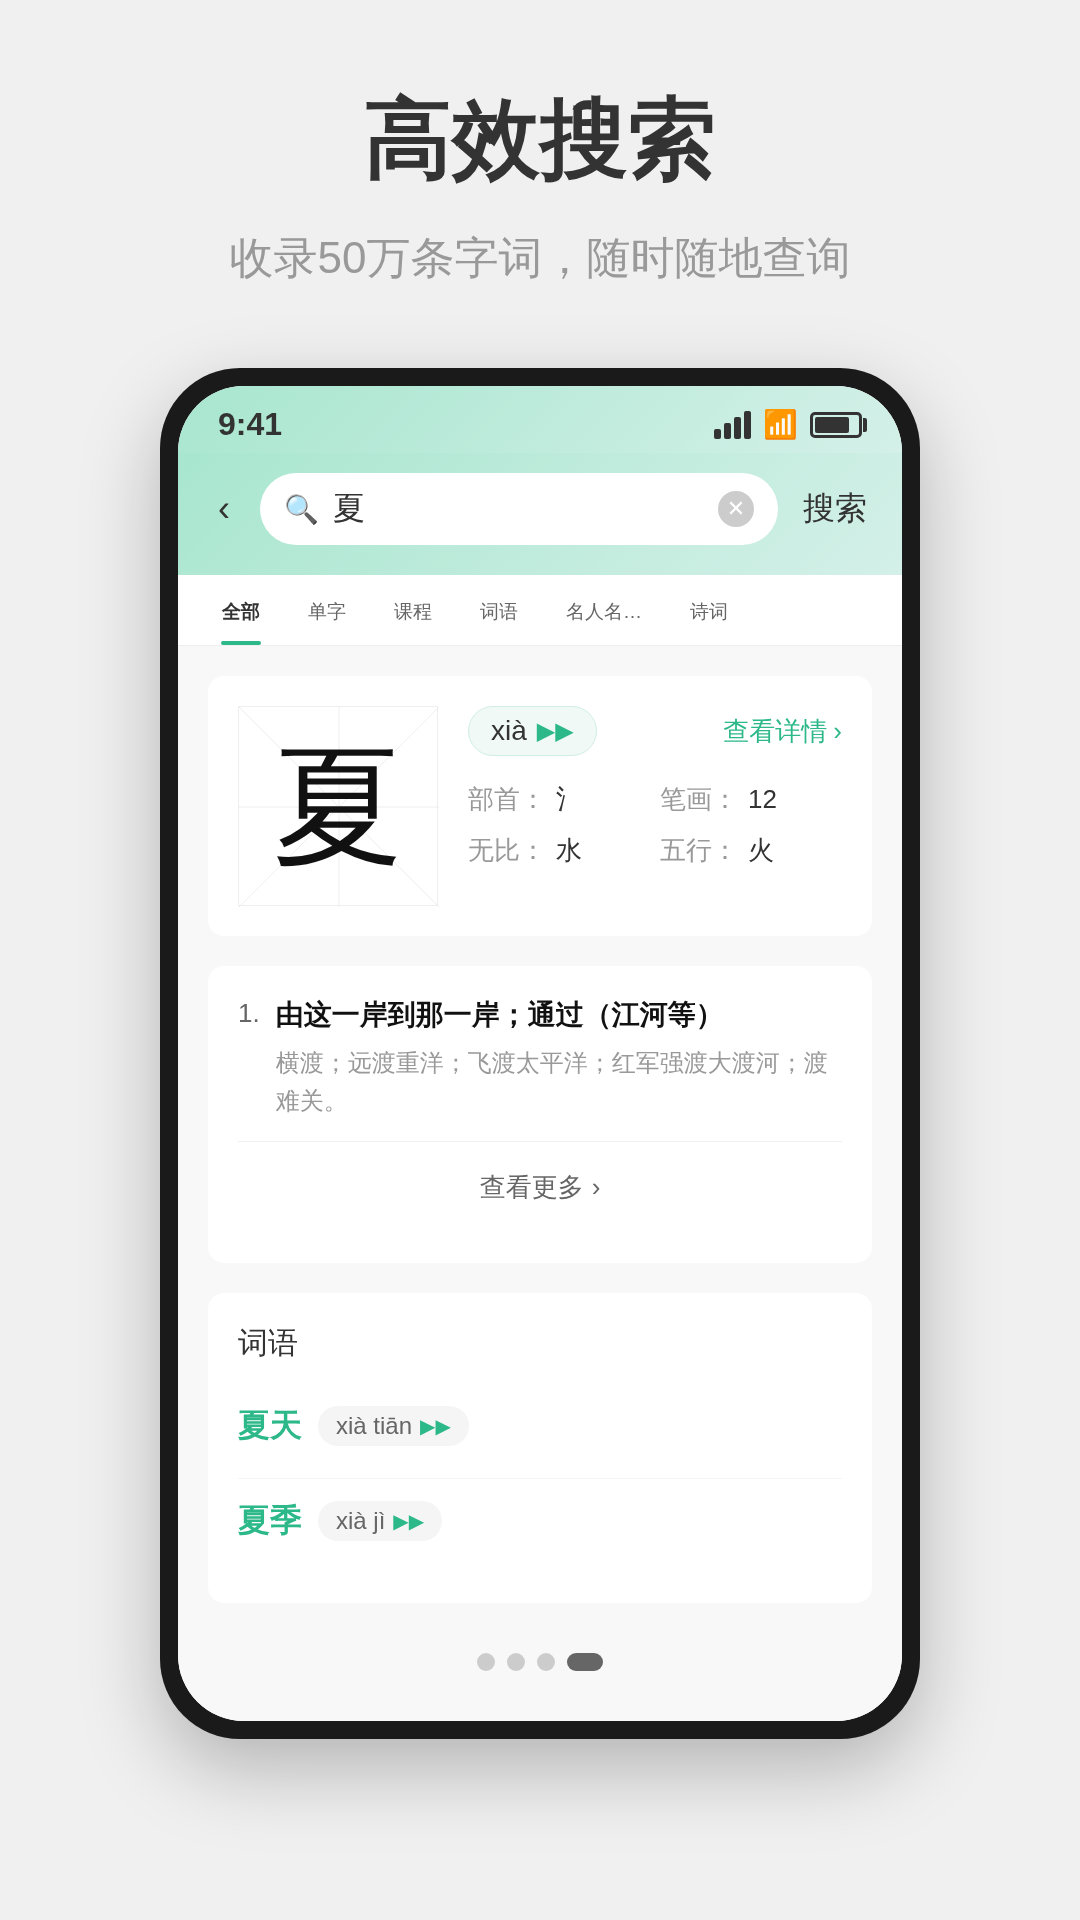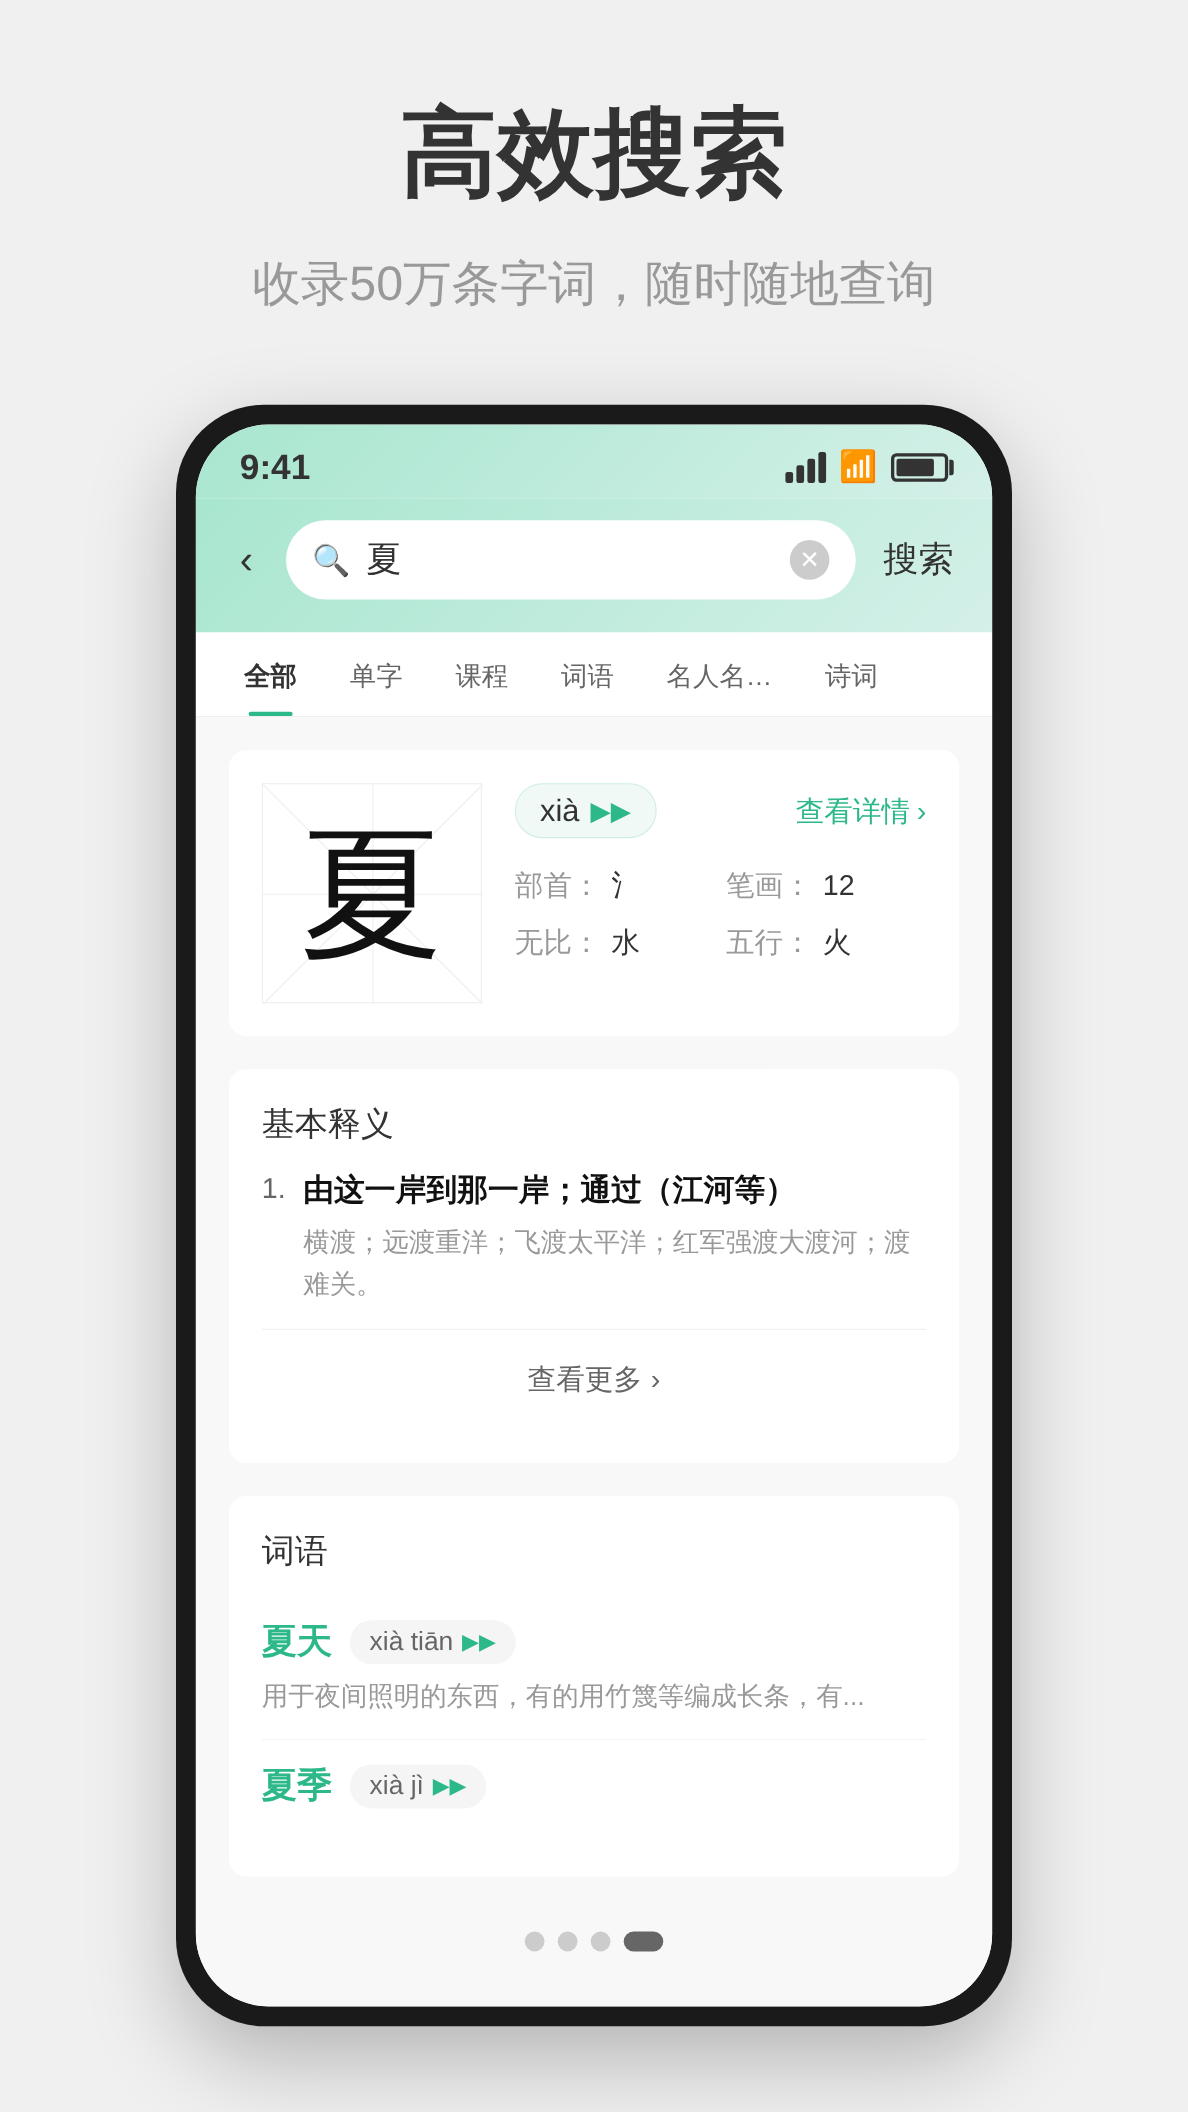--- a/index.html
+++ b/index.html
@@ -176,21 +176,21 @@
     
     .tab-bar {
       background: #fff;
       display: flex;
       border-bottom: 1px solid #eee;
       padding: 0 20px;
     }
 
     .tab-item {
       padding: 24px 24px 20px;
-      font-size: 24px;
+      font-size: 19px;
       color: #666;
       position: relative;
       cursor: pointer;
     }
 
     .tab-item.active {
       color: #333;
       font-weight: 600;
     }
 
@@ -544,21 +544,20 @@
             </div>
             <div class="char-prop">
               <span class="prop-label">五行：</span>
               <span class="prop-value">火</span>
             </div>
           </div>
         </div>
       </div>
 
       <div class="meanings-section">
-        <div class="section-title">基本释义</div>
 
         <div class="meaning-item">
           <span class="meaning-num">1.</span>
           <div class="meaning-content">
             <div class="meaning-title">由这一岸到那一岸；通过（江河等）</div>
             <div class="meaning-examples">横渡；远渡重洋；飞渡太平洋；红军强渡大渡河；渡难关。</div>
           </div>
         </div>
 
         <div class="view-more-btn">
@@ -571,21 +570,20 @@
         <div class="section-title">词语</div>
 
         <div class="word-item">
           <div class="word-header">
             <span class="word-char">夏天</span>
             <div class="word-pinyin-badge">
               <span class="word-pinyin-text">xià tiān</span>
               <span class="word-sound-icon">▶▶</span>
             </div>
           </div>
-          <div class="word-desc">用于夜间照明的东西，有的用竹篾等编成长条，有...</div>
         </div>
 
         <div class="word-item">
           <div class="word-header">
             <span class="word-char">夏季</span>
             <div class="word-pinyin-badge">
               <span class="word-pinyin-text">xià jì</span>
               <span class="word-sound-icon">▶▶</span>
             </div>
           </div>

